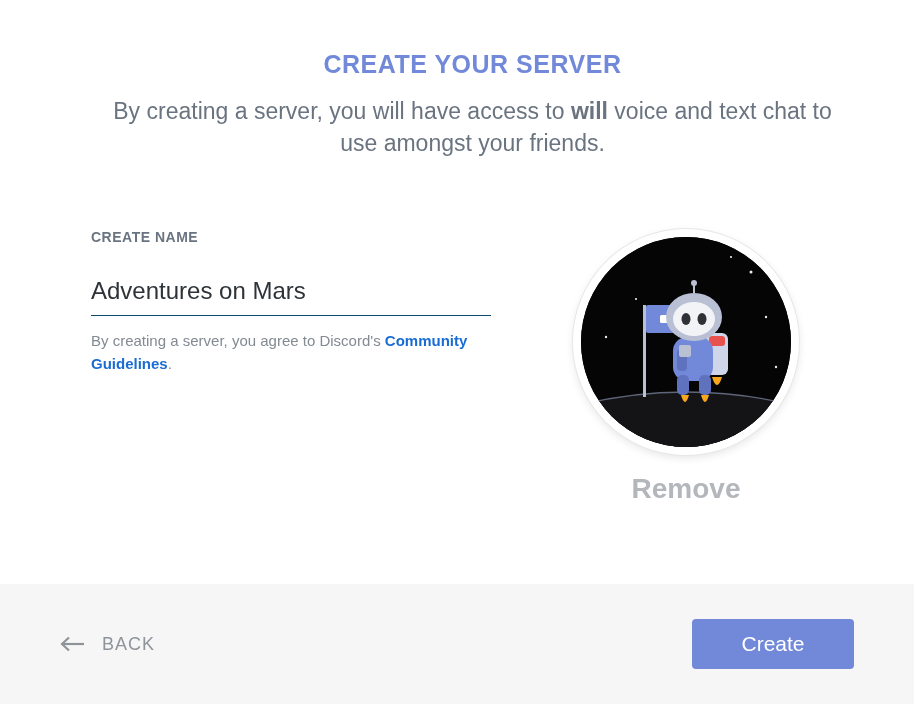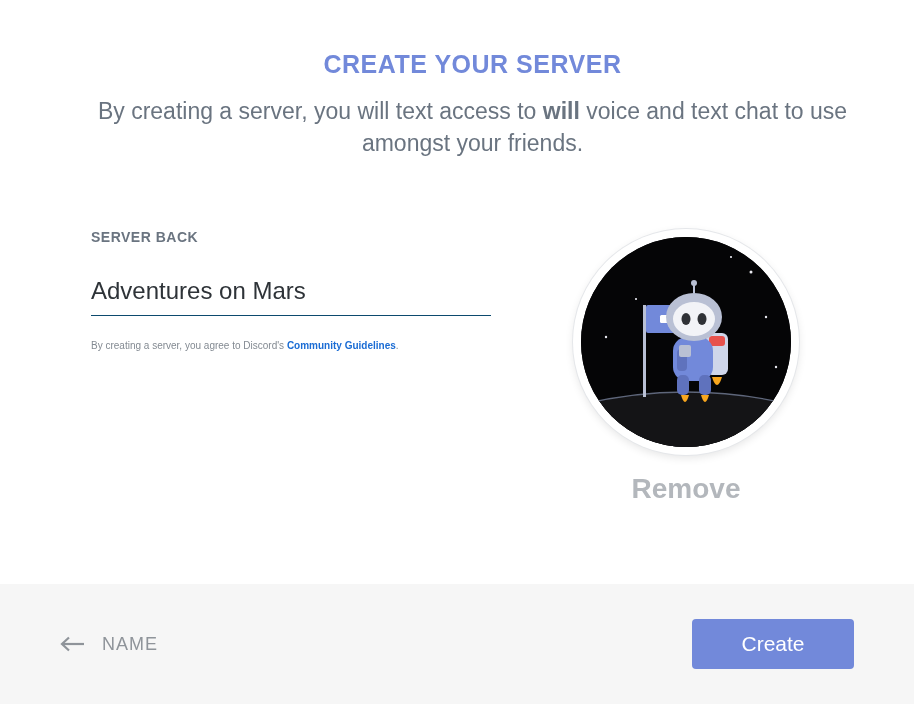--- a/index.html
+++ b/index.html
@@ -56,22 +56,22 @@
       border: none;
       border-bottom: 1px solid #0c4a6e;
       background: transparent;
       font-size: 24px;
       font-weight: 400;
       color: #2e3338;
       padding: 6px 0 10px 0;
       outline: none;
     }
     .disclaimer {
-      margin-top: 22px;
-      font-size: 10px;
+      margin-top: 14px;
+      font-size: 15px;
       color: #838a92;
       line-height: 1.5;
     }
     .disclaimer a {
       color: #1a6cd4;
       font-weight: 700;
       text-decoration: none;
     }
     .right-col {
       width: 270px;
@@ -139,26 +139,26 @@
       height: 50px;
       cursor: pointer;
     }
   </style>
 </head>
 <body>
 
 <div class="content">
   <h1 class="title">CREATE YOUR SERVER</h1>
   <p class="subtitle">
-    <span>By creating a server, you will text access to </span><b>will</b><span> voice and text chat to use amongst your friends.</span>
+    <span>By creating a server, you will have access to </span><b>will</b><span> voice and text chat to use amongst your friends.</span>
   </p>
 
   <div class="body-row">
     <div class="left-col">
-      <div class="field-label">SERVER BACK</div>
+      <div class="field-label">CREATE NAME</div>
       <input class="server-name-input" type="text" value="Adventures on Mars" style="">
       <p class="disclaimer">
         <span>By creating a server, you agree to Discord's </span><a href="#">Community Guidelines</a><span>.</span>
       </p>
     </div>
 
     <div class="right-col">
       <div class="avatar-wrap">
         <svg class="avatar-inner" viewBox="0 0 210 210">
 
@@ -208,16 +208,16 @@
     </div>
   </div>
 </div>
 
 <div class="footer">
   <button class="back-btn">
     <svg viewBox="0 0 26 16">
       <line x1="2" y1="8" x2="24" y2="8" stroke="#8f949a" stroke-width="2.2"></line>
       <polyline points="9,1.5 2,8 9,14.5" fill="none" stroke="#8f949a" stroke-width="2.2"></polyline>
     </svg>
-    <span>NAME</span>
+    <span>BACK</span>
   </button>
   <button class="create-btn">Create</button>
 </div>
 
 </body></html>

